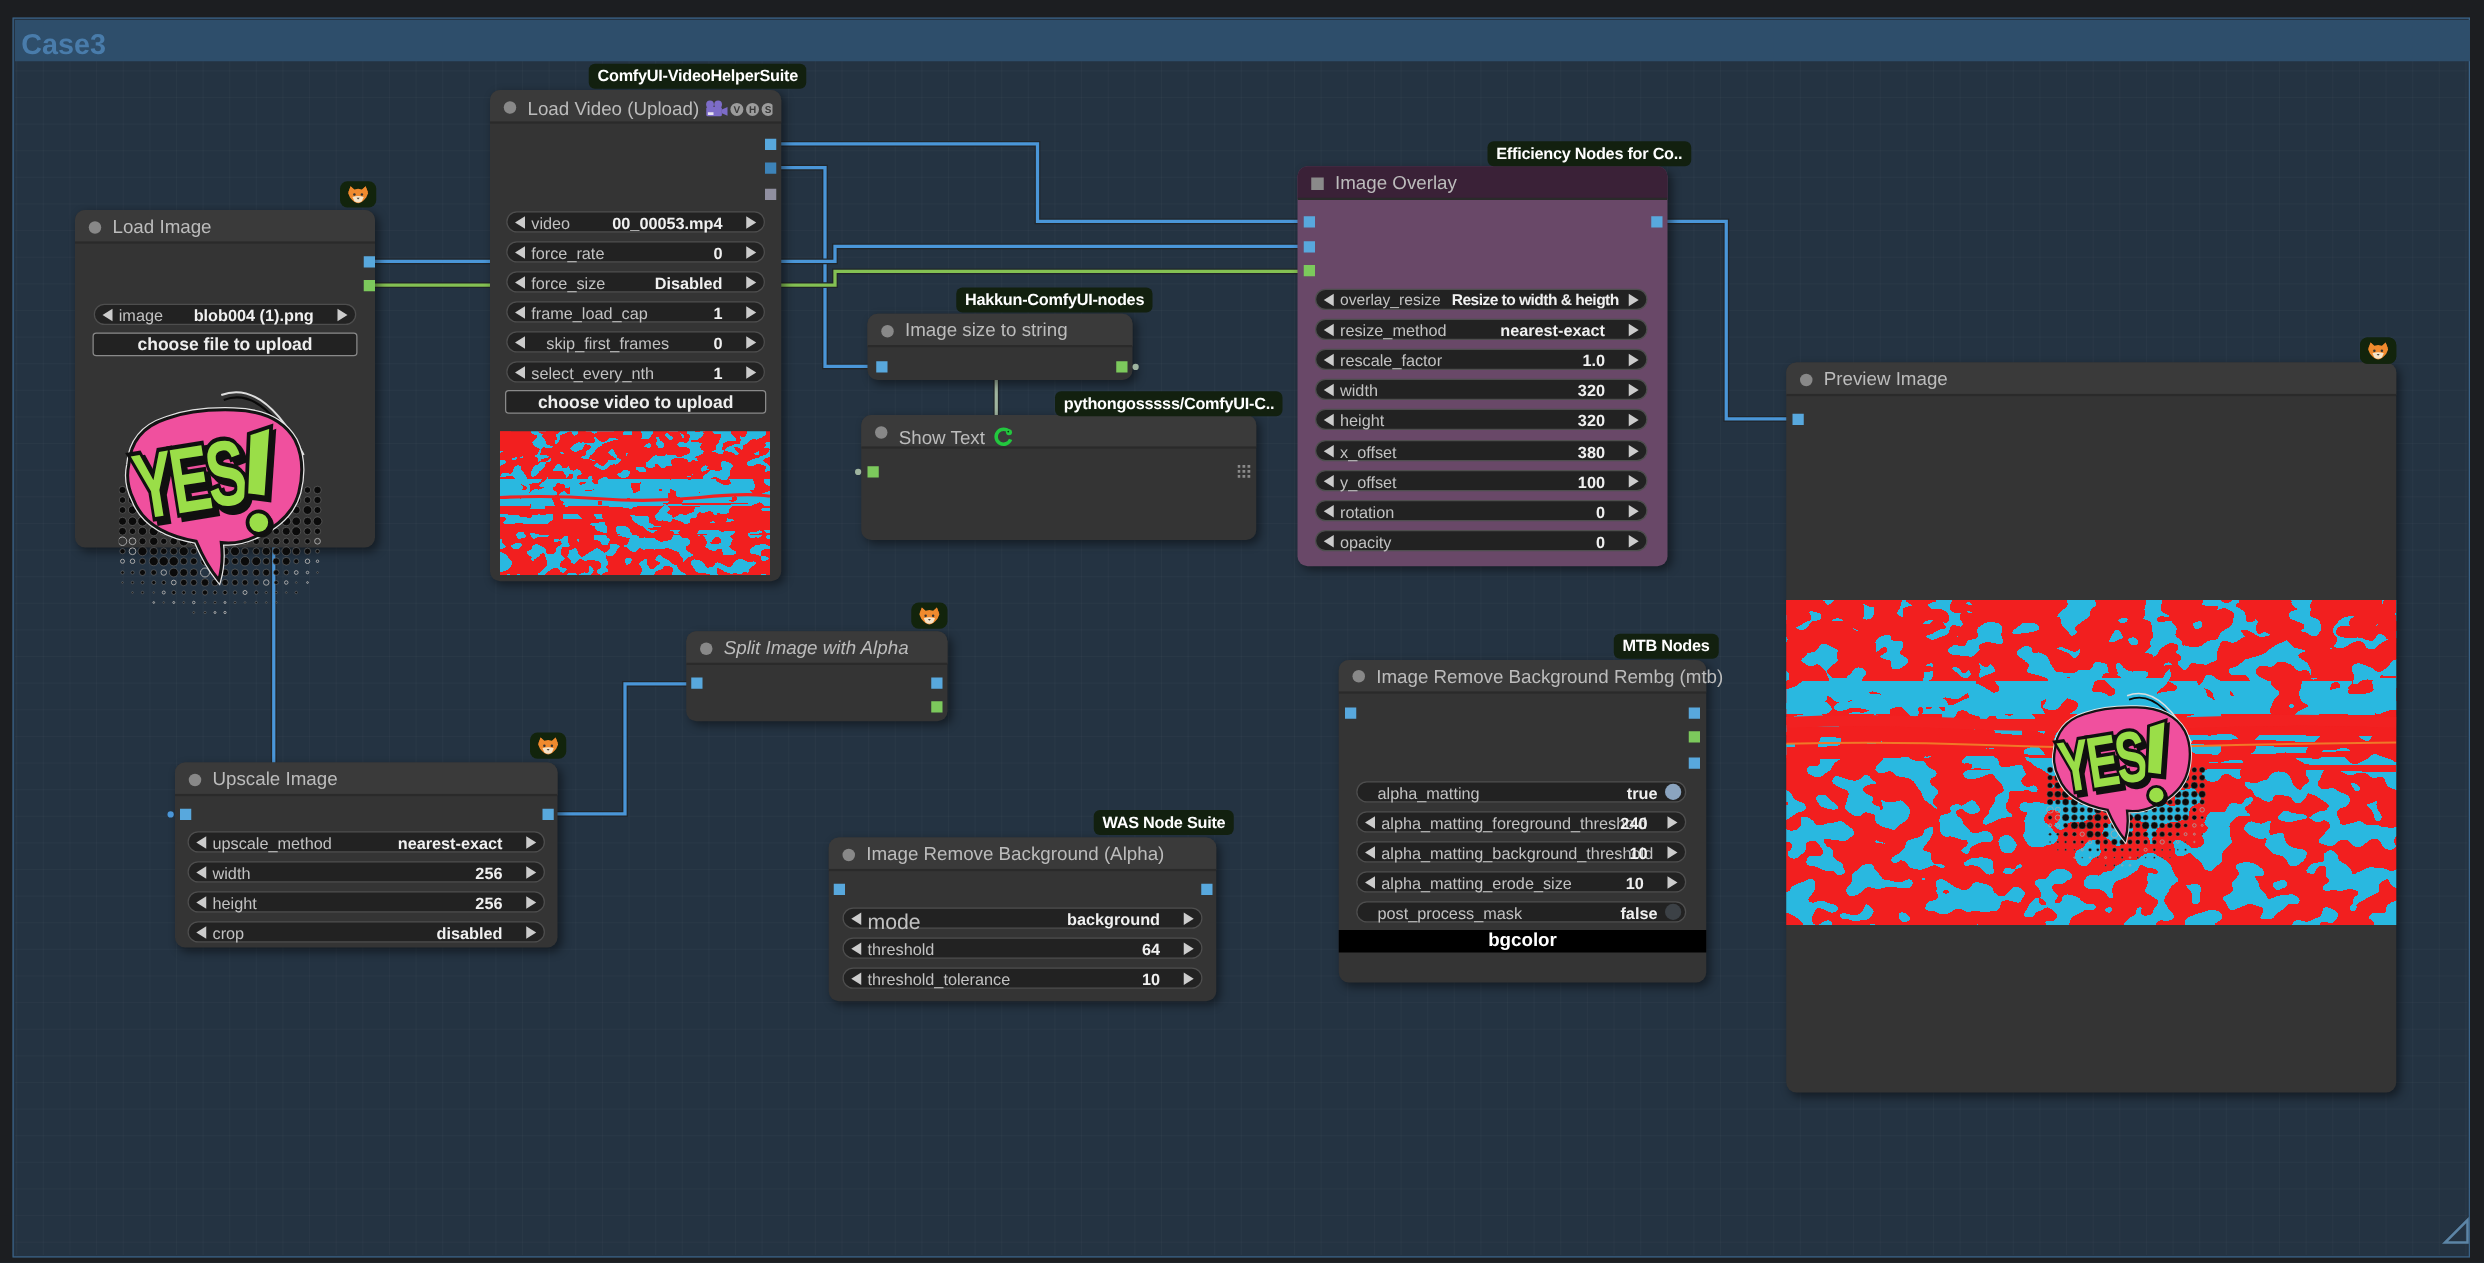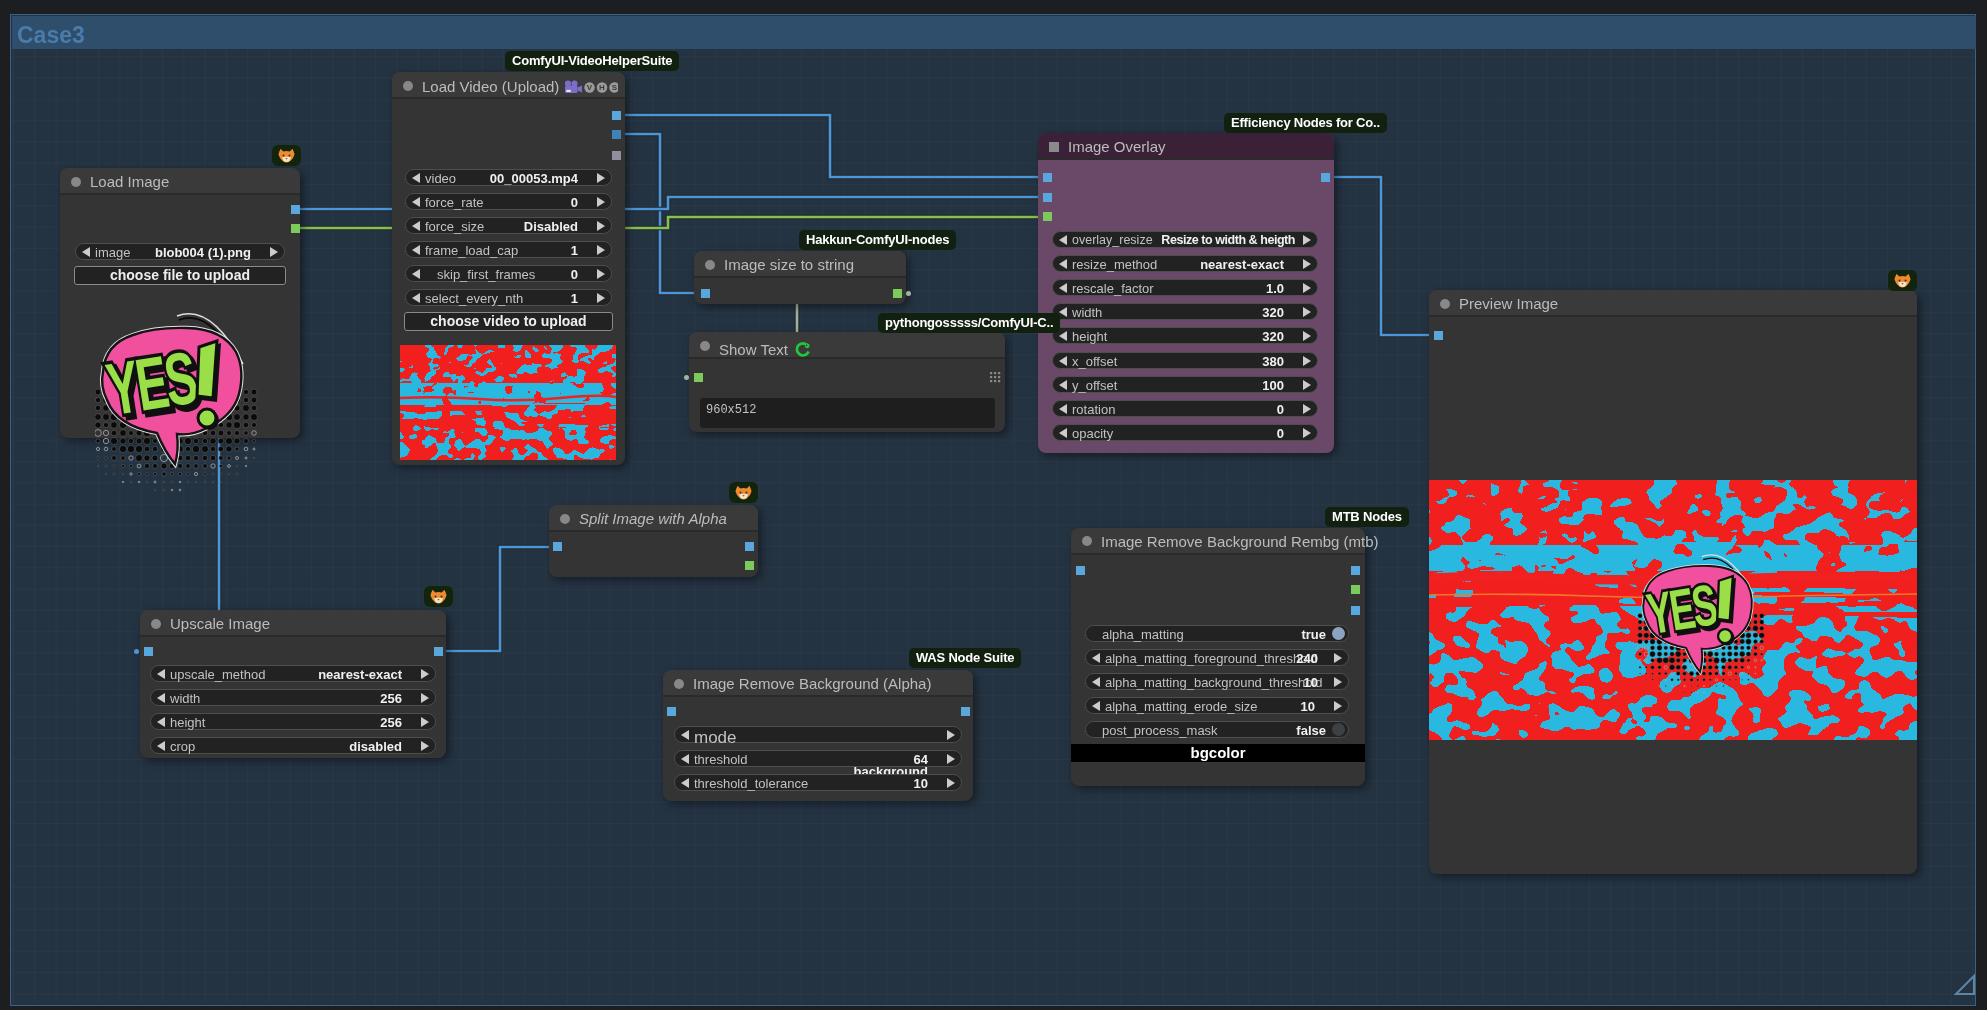--- a/index.html
+++ b/index.html
@@ -14,21 +14,21 @@
 .ntitle{position:absolute;left:0;top:0;right:0;height:27px;background:#3a3a3a;border-radius:8px 8px 0 0;border-bottom:2px solid #2a2a2a;}
 .ndot{position:absolute;left:11px;top:8.5px;width:10px;height:10px;border-radius:50%;background:#888;}
 .ntext{position:absolute;left:30px;top:5px;font-size:15px;color:#bcbcbc;white-space:nowrap;}
 .slot{position:absolute;width:9px;height:9px;}
 .w{position:absolute;background:#222;border:1px solid #4e4e4e;border-radius:9px;font-size:13px;}
 .wl{position:absolute;left:19px;top:1px;color:#c2c2c2;white-space:nowrap;}
 .wv{position:absolute;right:33px;top:1px;color:#f0f0f0;font-weight:700;white-space:nowrap;}
 .al{position:absolute;left:6px;top:3px;width:0;height:0;border-top:5.5px solid transparent;border-bottom:5.5px solid transparent;border-right:8.5px solid #ccc;}
 .ar{position:absolute;right:6px;top:3px;width:0;height:0;border-top:5.5px solid transparent;border-bottom:5.5px solid transparent;border-left:8.5px solid #ccc;}
 .btn{position:absolute;background:#222;border:1px solid #8a8a8a;border-radius:3px;color:#eee;font-weight:700;font-size:14px;text-align:center;}
-.badge{position:absolute;background:#12200f;border-radius:5px;color:#fff;font-weight:700;font-size:13px;letter-spacing:-0.2px;padding:2px 7px 3px 7px;white-space:nowrap;margin-left:34px;}
+.badge{position:absolute;background:#12200f;border-radius:5px;color:#fff;font-weight:700;font-size:13px;letter-spacing:-0.2px;padding:2px 7px 3px 7px;white-space:nowrap;}
 .fox{position:absolute;width:29px;height:21px;background:#12240c;border-radius:6px;}
 </style></head>
 <body>
 <div id="group">
     <div id="grid"></div>
     <div id="gband"></div>
     <div id="gtitle">Case3</div>
   </div>
 <svg width="1987" height="1010" style="position:absolute;left:0;top:0;">
     <path d="M617,115L830,115L830,177L1043,177" fill="none" stroke="#20262b" stroke-width="4.6"></path>
@@ -411,23 +411,20 @@
 <div class="slot" style="left:700.5px;top:288.5px;background:#58a8dd;"></div>
 <div class="slot" style="left:892.5px;top:288.5px;background:#7cc95c;"></div>
 <div class="node" style="left:689px;top:332px;width:316px;height:100px;">
     <div class="ntitle" style=""></div>
     <div class="ndot"></div>
     <div class="ntext">Show Text<svg width="18" height="18" viewBox="0 0 18 18" style="position:relative;top:4px;left:5px;">
         <path d="M14.5,4.5 A6,6 0 1 0 15.5,10.5" fill="none" stroke="#22c73e" stroke-width="2.8"></path>
         <circle cx="14.2" cy="4.8" r="2.4" fill="#22c73e"></circle>
         <circle cx="13.6" cy="4.2" r="0.7" fill="#0a3a0a"></circle>
       </svg></div>
-    <div style="position:absolute;left:11px;top:66px;width:295px;height:30px;background:#1e1e1e;border-radius:3px;">
-      <div style="position:absolute;left:6px;top:5px;font-family:'Liberation Mono',monospace;font-size:12px;color:#c2c2c2;">960x512</div>
-    </div>
     <svg width="12" height="12" viewBox="0 0 12 12" style="position:absolute;left:301px;top:40px;">
       <rect x="0" y="0" width="2.2" height="2.2" fill="#8a8a8a"></rect>
       <rect x="4" y="0" width="2.2" height="2.2" fill="#8a8a8a"></rect>
       <rect x="8" y="0" width="2.2" height="2.2" fill="#8a8a8a"></rect>
       <rect x="0" y="4" width="2.2" height="2.2" fill="#8a8a8a"></rect>
       <rect x="4" y="4" width="2.2" height="2.2" fill="#8a8a8a"></rect>
       <rect x="8" y="4" width="2.2" height="2.2" fill="#8a8a8a"></rect>
       <rect x="0" y="8" width="2.2" height="2.2" fill="#8a8a8a"></rect>
       <rect x="4" y="8" width="2.2" height="2.2" fill="#8a8a8a"></rect>
       <rect x="8" y="8" width="2.2" height="2.2" fill="#8a8a8a"></rect>
@@ -630,21 +627,21 @@
   </div>
 <div class="slot" style="left:143.5px;top:646.5px;background:#58a8dd;"></div>
 <div class="slot" style="left:433.5px;top:646.5px;background:#58a8dd;"></div>
 <div class="node" style="left:663px;top:670px;width:310px;height:131px;">
     <div class="ntitle" style=""></div>
     <div class="ndot"></div>
     <div class="ntext">Image Remove Background (Alpha)</div>
     <div class="w" style="left:11px;top:55.5px;width:288px;height:17px;">
       <span class="al"></span>
       <span class="wl" style="font-size:17px;left:19px;">mode</span>
-      <span class="wv" style="font-size:13px;right:33px;margin-top:36px;">background</span>
+      <span class="wv" style="font-size:13px;right:33px;">background</span>
       <span class="ar"></span>
     </div>
     <div class="w" style="left:11px;top:79.6px;width:288px;height:17px;">
       <span class="al"></span>
       <span class="wl" style="font-size:13px;left:19px;">threshold</span>
       <span class="wv" style="font-size:13px;right:33px;">64</span>
       <span class="ar"></span>
     </div>
     <div class="w" style="left:11px;top:103.69999999999999px;width:288px;height:17px;">
       <span class="al"></span>

